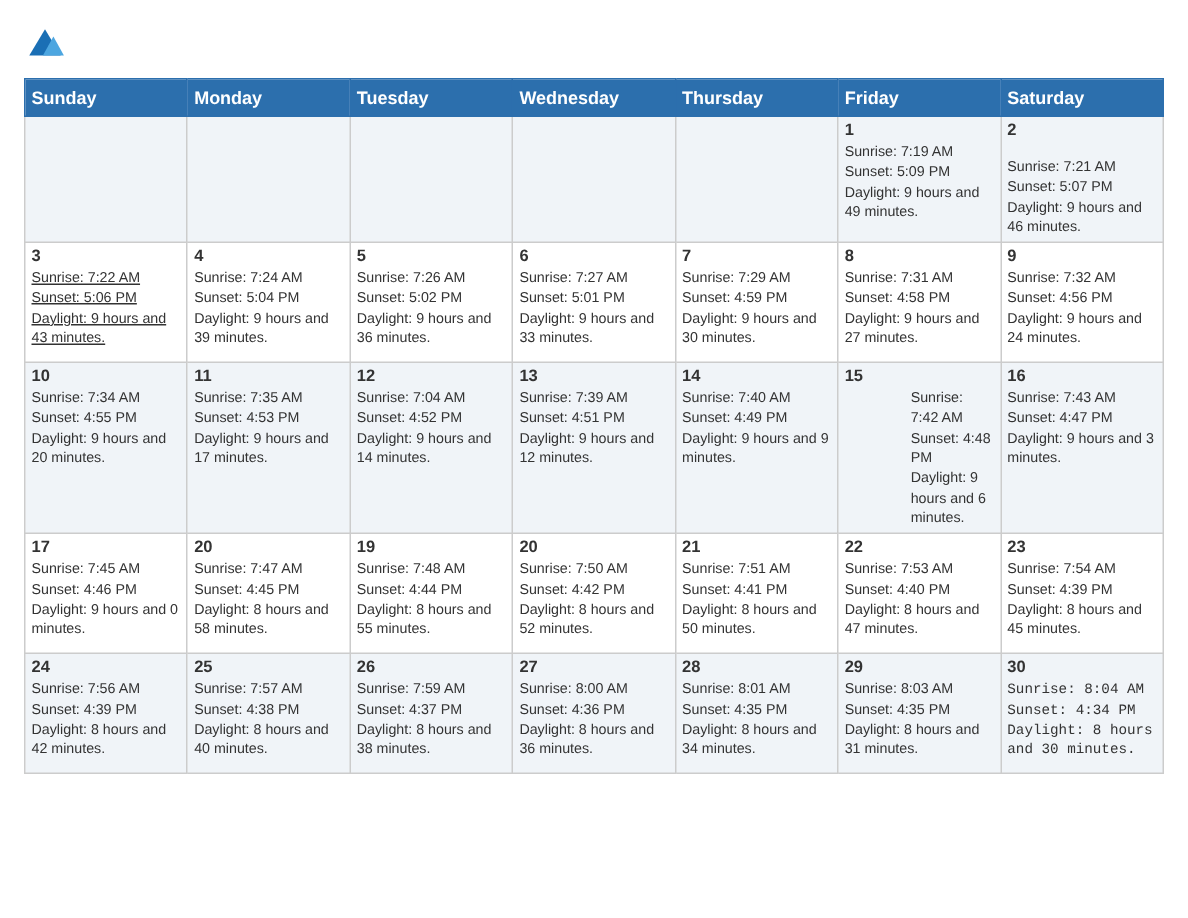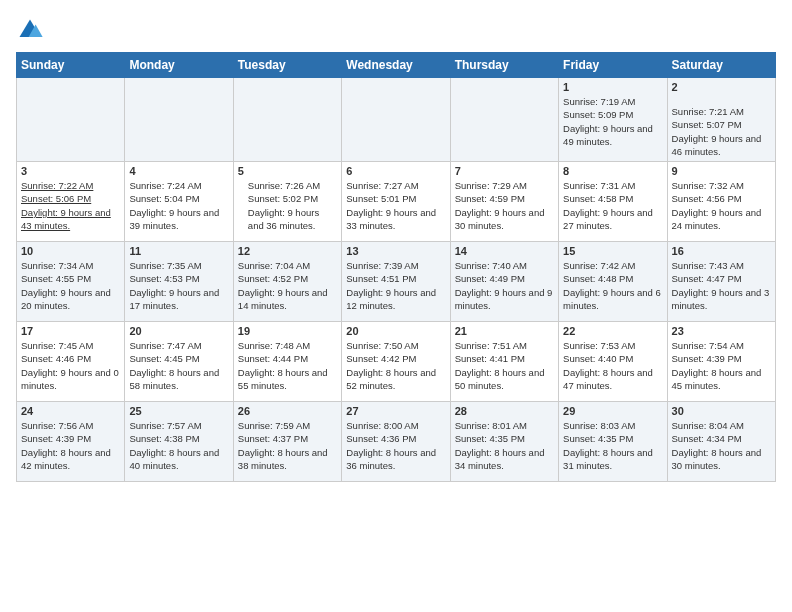--- a/index.html
+++ b/index.html
@@ -154,21 +154,21 @@
 Daylight: 9 hours and 43 minutes.</div>
           </td>
           <td>
             <span class="day-num">4</span>
             <div class="day-info" style="white-space: pre-line;">Sunrise: 7:24 AM
 Sunset: 5:04 PM
 Daylight: 9 hours and 39 minutes.</div>
           </td>
           <td>
             <span class="day-num">5</span>
-            <div class="day-info" style="white-space: pre-line; margin-left: 10px;">Sunrise: 7:26 AM
+            <div class="day-info" style="white-space: pre-line;">Sunrise: 7:26 AM
 Sunset: 5:02 PM
 Daylight: 9 hours and 36 minutes.</div>
           </td>
           <td>
             <span class="day-num">6</span>
             <div class="day-info" style="white-space: pre-line;">Sunrise: 7:27 AM
 Sunset: 5:01 PM
 Daylight: 9 hours and 33 minutes.</div>
           </td>
           <td>
@@ -216,21 +216,21 @@
 Daylight: 9 hours and 12 minutes.</div>
           </td>
           <td>
             <span class="day-num">14</span>
             <div class="day-info" style="white-space: pre-line;">Sunrise: 7:40 AM
 Sunset: 4:49 PM
 Daylight: 9 hours and 9 minutes.</div>
           </td>
           <td>
             <span class="day-num">15</span>
-            <div class="day-info" style="white-space: pre-line;">Sunrise: 7:42 AM
+            <div class="day-info" style="white-space: pre-line; margin-left: 44px;">Sunrise: 7:42 AM
 Sunset: 4:48 PM
 Daylight: 9 hours and 6 minutes.</div>
           </td>
           <td>
             <span class="day-num">16</span>
             <div class="day-info" style="white-space: pre-line;">Sunrise: 7:43 AM
 Sunset: 4:47 PM
 Daylight: 9 hours and 3 minutes.</div>
           </td>
         </tr>
@@ -310,20 +310,20 @@
 Daylight: 8 hours and 34 minutes.</div>
           </td>
           <td>
             <span class="day-num">29</span>
             <div class="day-info" style="white-space: pre-line;">Sunrise: 8:03 AM
 Sunset: 4:35 PM
 Daylight: 8 hours and 31 minutes.</div>
           </td>
           <td>
             <span class="day-num">30</span>
-            <div class="day-info" style="white-space: pre-line;">Sunrise: 8:04 AM
+            <div class="day-info" style="white-space: pre-line; font-family: Liberation Mono, monospace;">Sunrise: 8:04 AM
 Sunset: 4:34 PM
 Daylight: 8 hours and 30 minutes.</div>
           </td>
         </tr>
       </tbody>
   </table>
 </div>
 
 </body></html>

